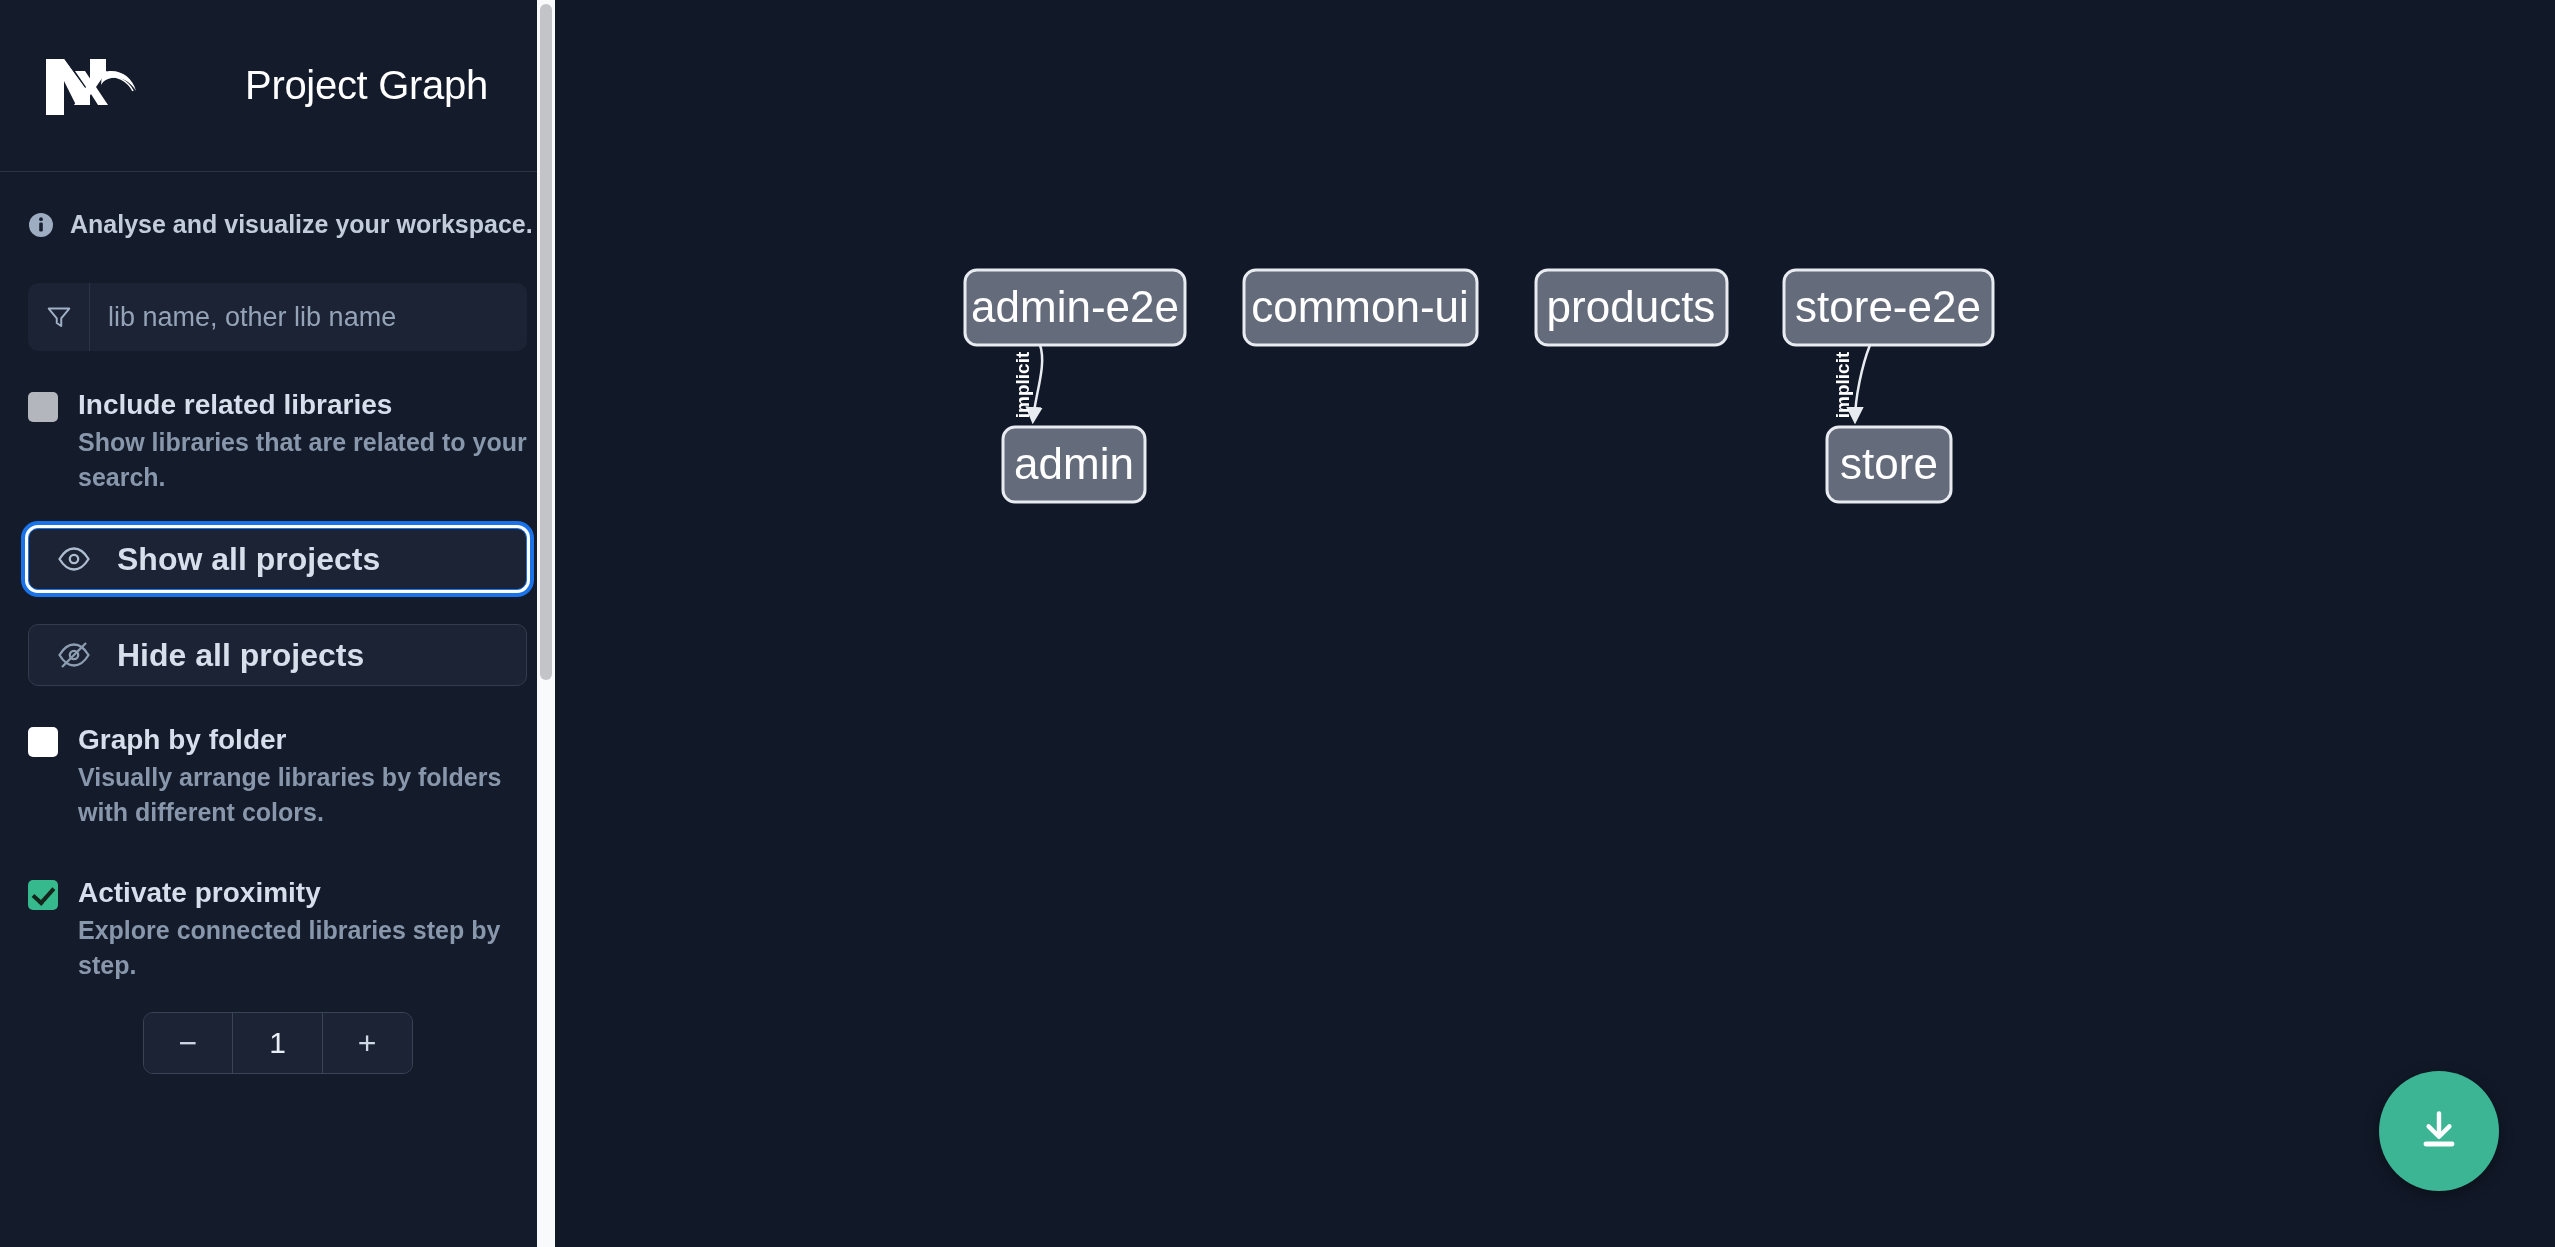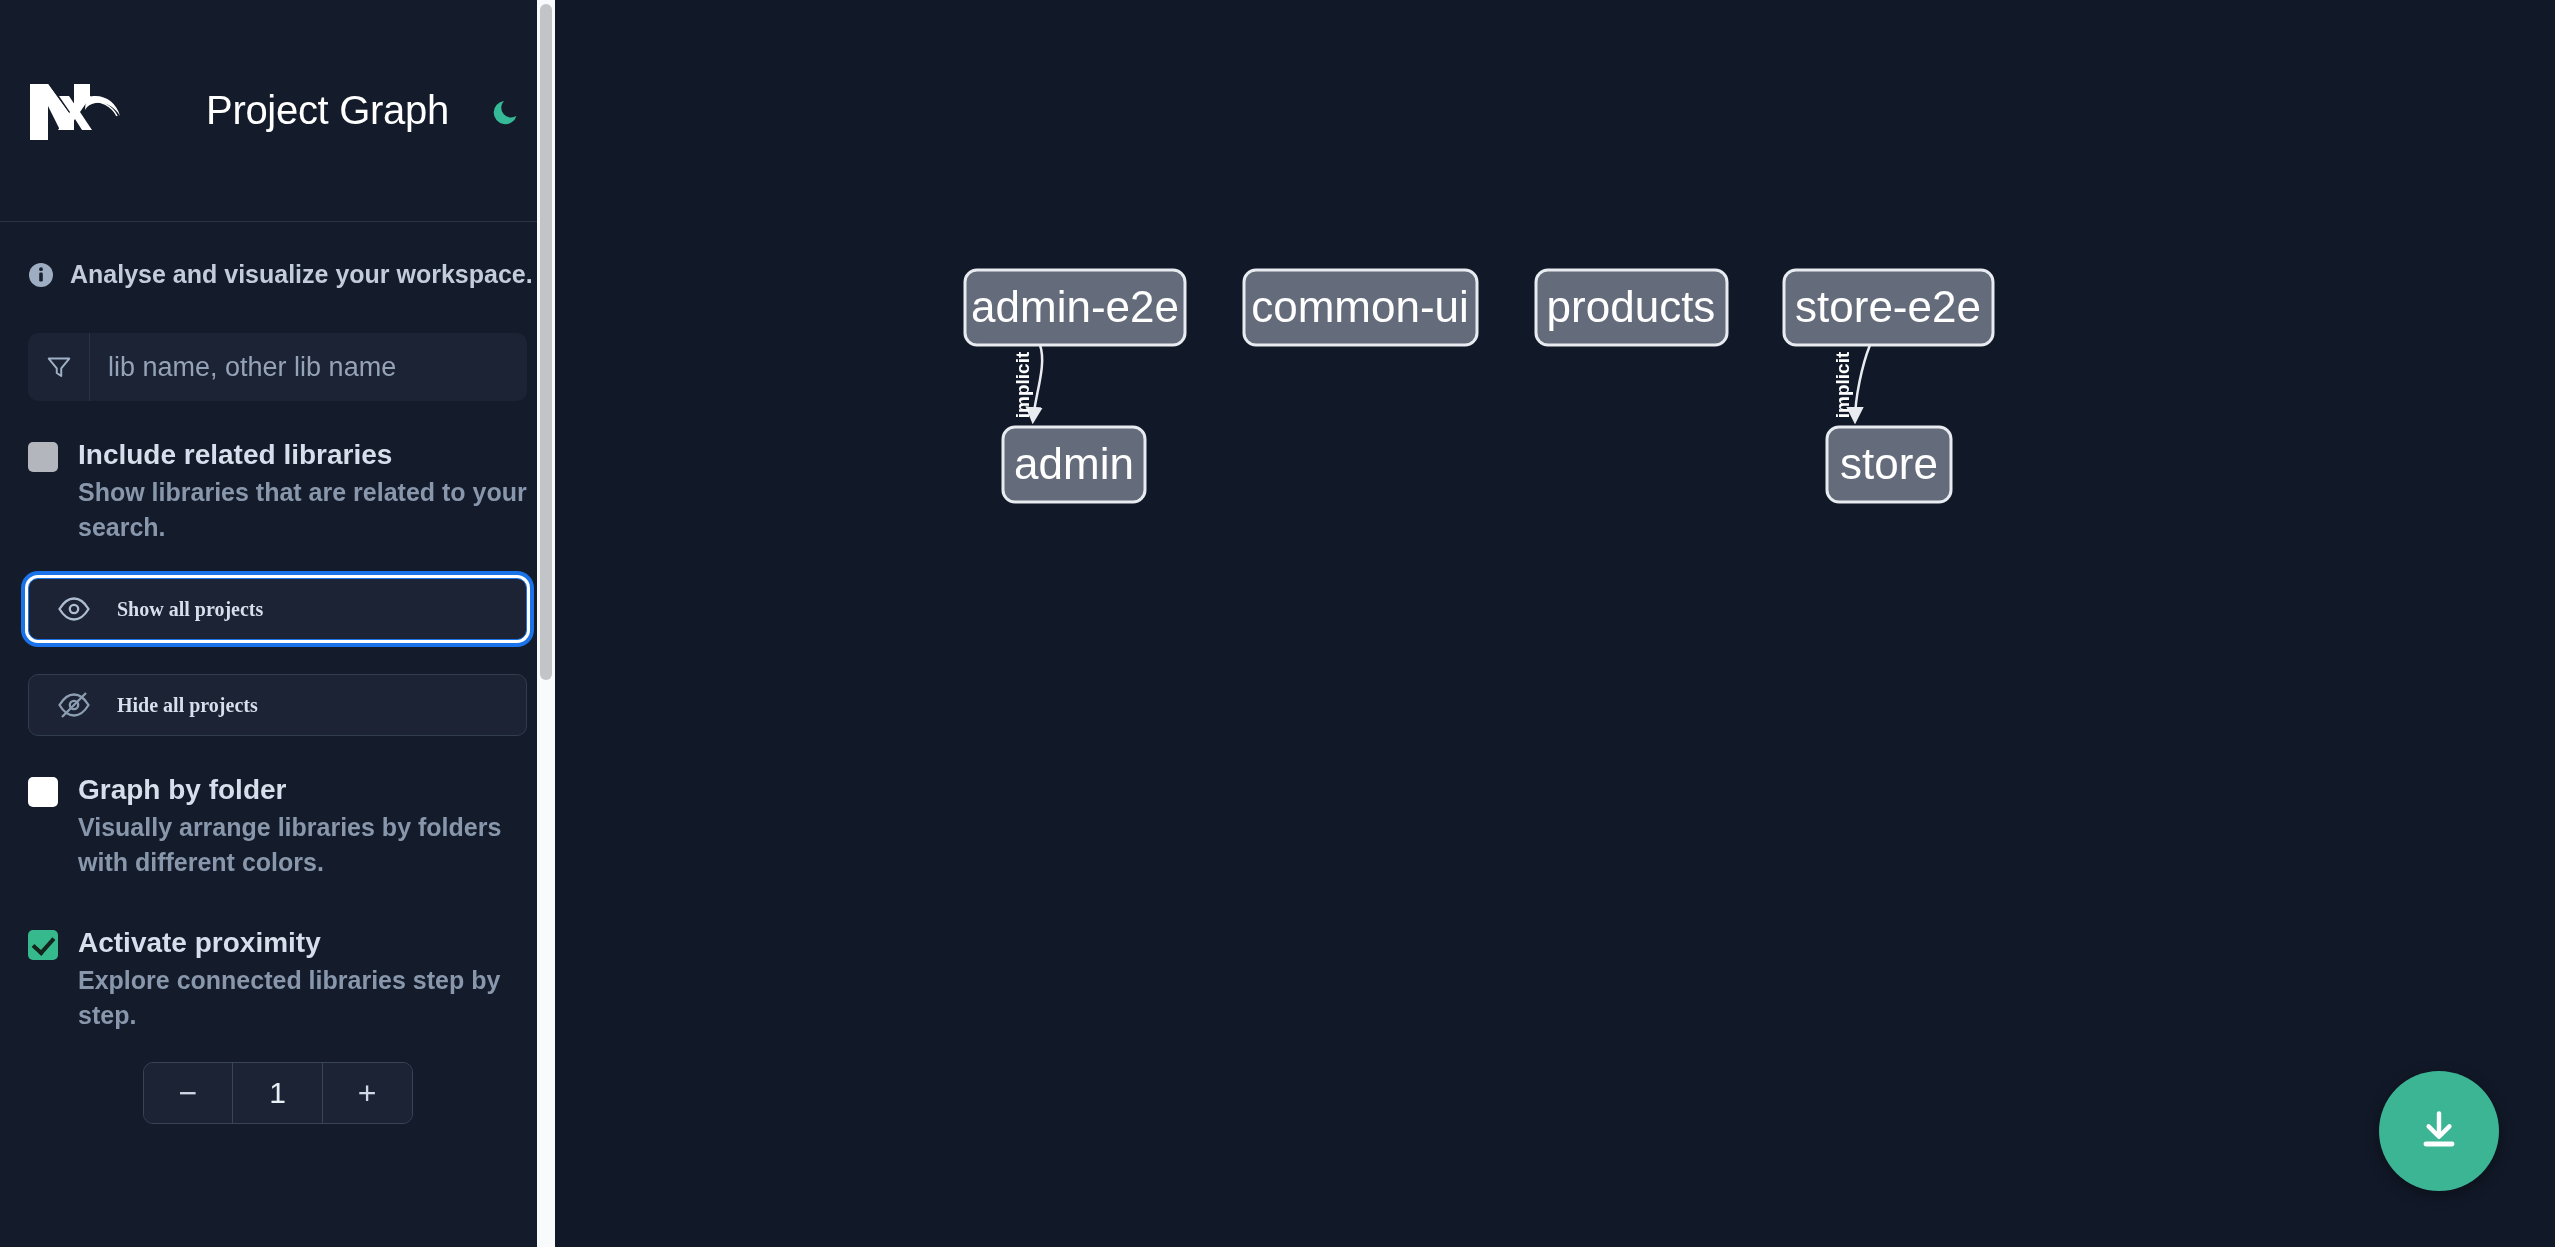--- a/index.html
+++ b/index.html
@@ -14,25 +14,26 @@
 
   
   .sidebar {
     position: relative;
     width: 555px; height: 1247px;
     background: #141b2b;
     flex: 0 0 555px;
     overflow: hidden;
   }
   .sb-header {
-    height: 222px;
+    height: 172px;
     display: flex; align-items: center;
-    padding-left: 24px;
+    padding-left: 40px;
     border-bottom: 1px solid #2b3446;
     background: #141b2b;
+    gap: 23px;
   }
   .nx-logo { width: 104px; height: 70px; flex: 0 0 104px; }
   .app-title {
     color: #ffffff;
     font-size: 40px;
     font-weight: 400;
     margin-left: 78px;
     letter-spacing: -0.3px;
     white-space: nowrap;
   }
@@ -119,21 +120,21 @@
     display: flex; align-items: center;
     padding-left: 28px;
     gap: 26px;
     cursor: pointer;
   }
   .sb-btn.focused {
     border-color: #1a73e8;
     box-shadow: 0 0 0 3px #ffffff, 0 0 0 7px #1a73e8;
   }
   .sb-btn-label {
-    color: #d6dfeb; font-size: 20px; font-weight: bold; font-family: Liberation Serif, serif;
+    color: #d6dfeb; font-size: 32px; font-weight: bold;
   }
   .sb-btn-icon { width: 34px; height: 34px; flex: 0 0 34px; }
 
   .stepper {
     margin: 30px auto 0 auto;
     width: 270px; height: 62px;
     border: 1px solid #3a4457;
     border-radius: 10px;
     display: flex; overflow: hidden;
     background: #1b2334;

